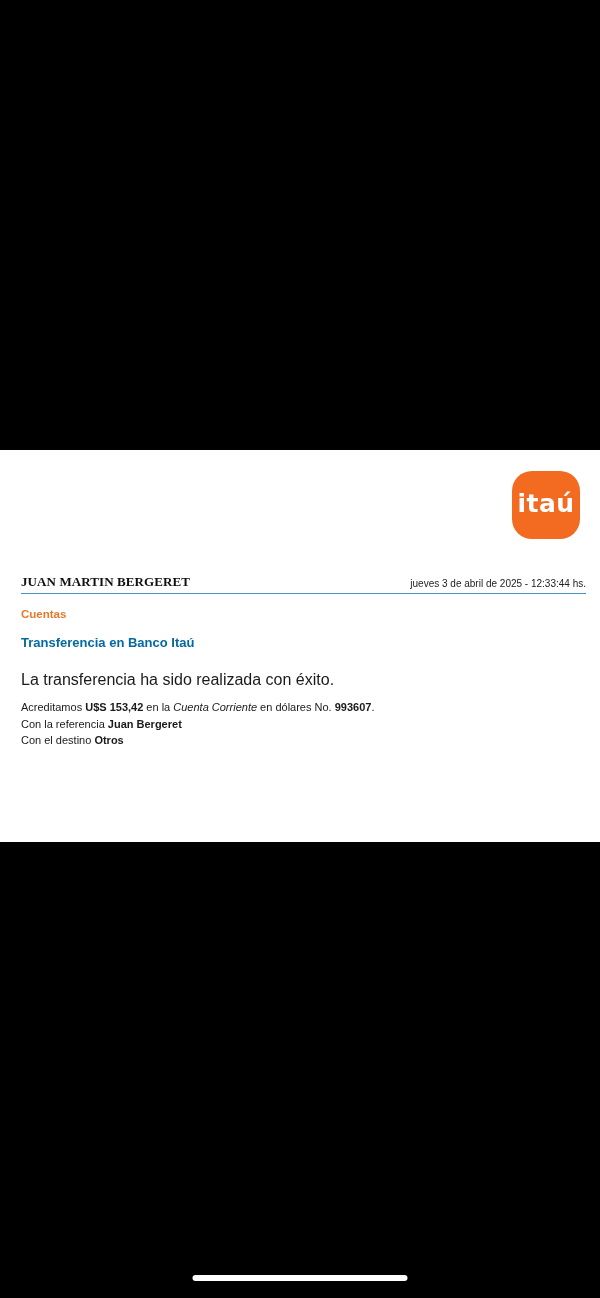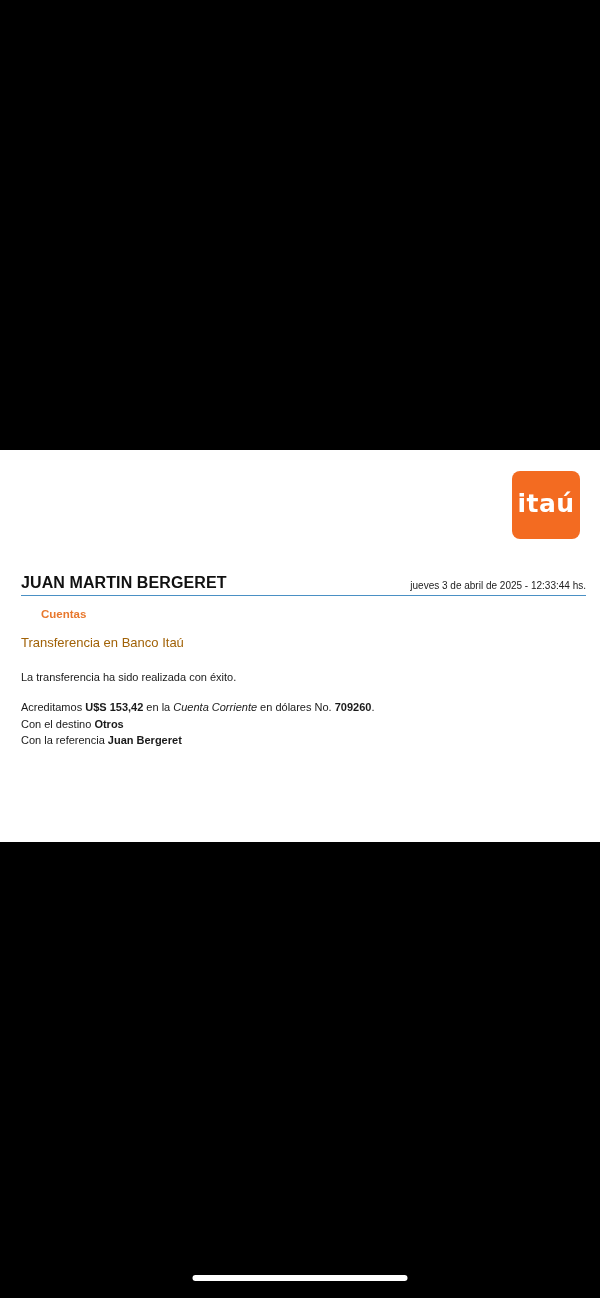--- a/index.html
+++ b/index.html
@@ -39,21 +39,21 @@
     position: absolute;
     top: 21px;
     right: 20px;
     width: 68px;
     height: 68px;
   }
   .logo {
     width: 68px;
     height: 68px;
     background: #f36b21;
-    border-radius: 8px;
+    border-radius: 20px;
     display: flex;
     align-items: center;
     justify-content: center;
   }
   .logo-text {
     color: #ffffff;
     font-size: 25px;
     font-weight: bold;
     letter-spacing: 0.5px;
     font-family: "DejaVu Sans", sans-serif;
@@ -67,55 +67,55 @@
     top: 124px;
     left: 21px;
     right: 14px;
     display: flex;
     align-items: flex-end;
     justify-content: space-between;
     border-bottom: 1px solid #4a90c4;
     padding-bottom: 3px;
   }
   .account-name {
-    font-size: 16px;
+    font-size: 13px;
     font-weight: bold;
     color: #111111;
     letter-spacing: 0.1px;
+    font-family: Liberation Serif, serif;
   }
   .header-date {
     font-size: 10px;
     color: #222222;
     padding-bottom: 1px;
   }
 
   .section-label {
     position: absolute;
     top: 608px;
     left: 21px;
     font-size: 11.5px;
     font-weight: bold;
     color: #e8782d;
-    margin-left: 20px;
   }
 
   .doc-title {
     position: absolute;
     top: 635px;
     left: 21px;
     font-size: 13px;
-    font-weight: normal;
-    color: #a16207;
+    font-weight: bold;
+    color: #0369a1;
   }
 
   .intro-text {
     position: absolute;
     top: 671px;
     left: 21px;
-    font-size: 11px;
+    font-size: 16px;
     color: #1a1a1a;
   }
 
   .details {
     position: absolute;
     top: 699px;
     left: 21px;
     right: 18px;
     font-size: 11px;
     color: #1a1a1a;
@@ -163,20 +163,20 @@
 
   </div>
 
   <div class="section-label">Cuentas</div>
 
   <div class="doc-title">Transferencia en Banco Itaú</div>
 
   <div class="intro-text">La transferencia ha sido realizada con éxito.</div>
 
   <div class="details">
-    <div class="line"><span>Acreditamos </span><b>U$S 153,42</b><span> en la </span><i>Cuenta Corriente</i><span> en dólares No. </span><b>709260</b><span>.</span></div>
+    <div class="line"><span>Acreditamos </span><b>U$S 153,42</b><span> en la </span><i>Cuenta Corriente</i><span> en dólares No. </span><b>993607</b><span>.</span></div>
+    <div class="line"><span>Con la referencia </span><b>Juan Bergeret</b></div>
     <div class="line"><span>Con el destino </span><b>Otros</b></div>
-    <div class="line"><span>Con la referencia </span><b>Juan Bergeret</b></div>
   </div>
 
   <div class="home-indicator"></div>
 
 </div>
 
 </body></html>

